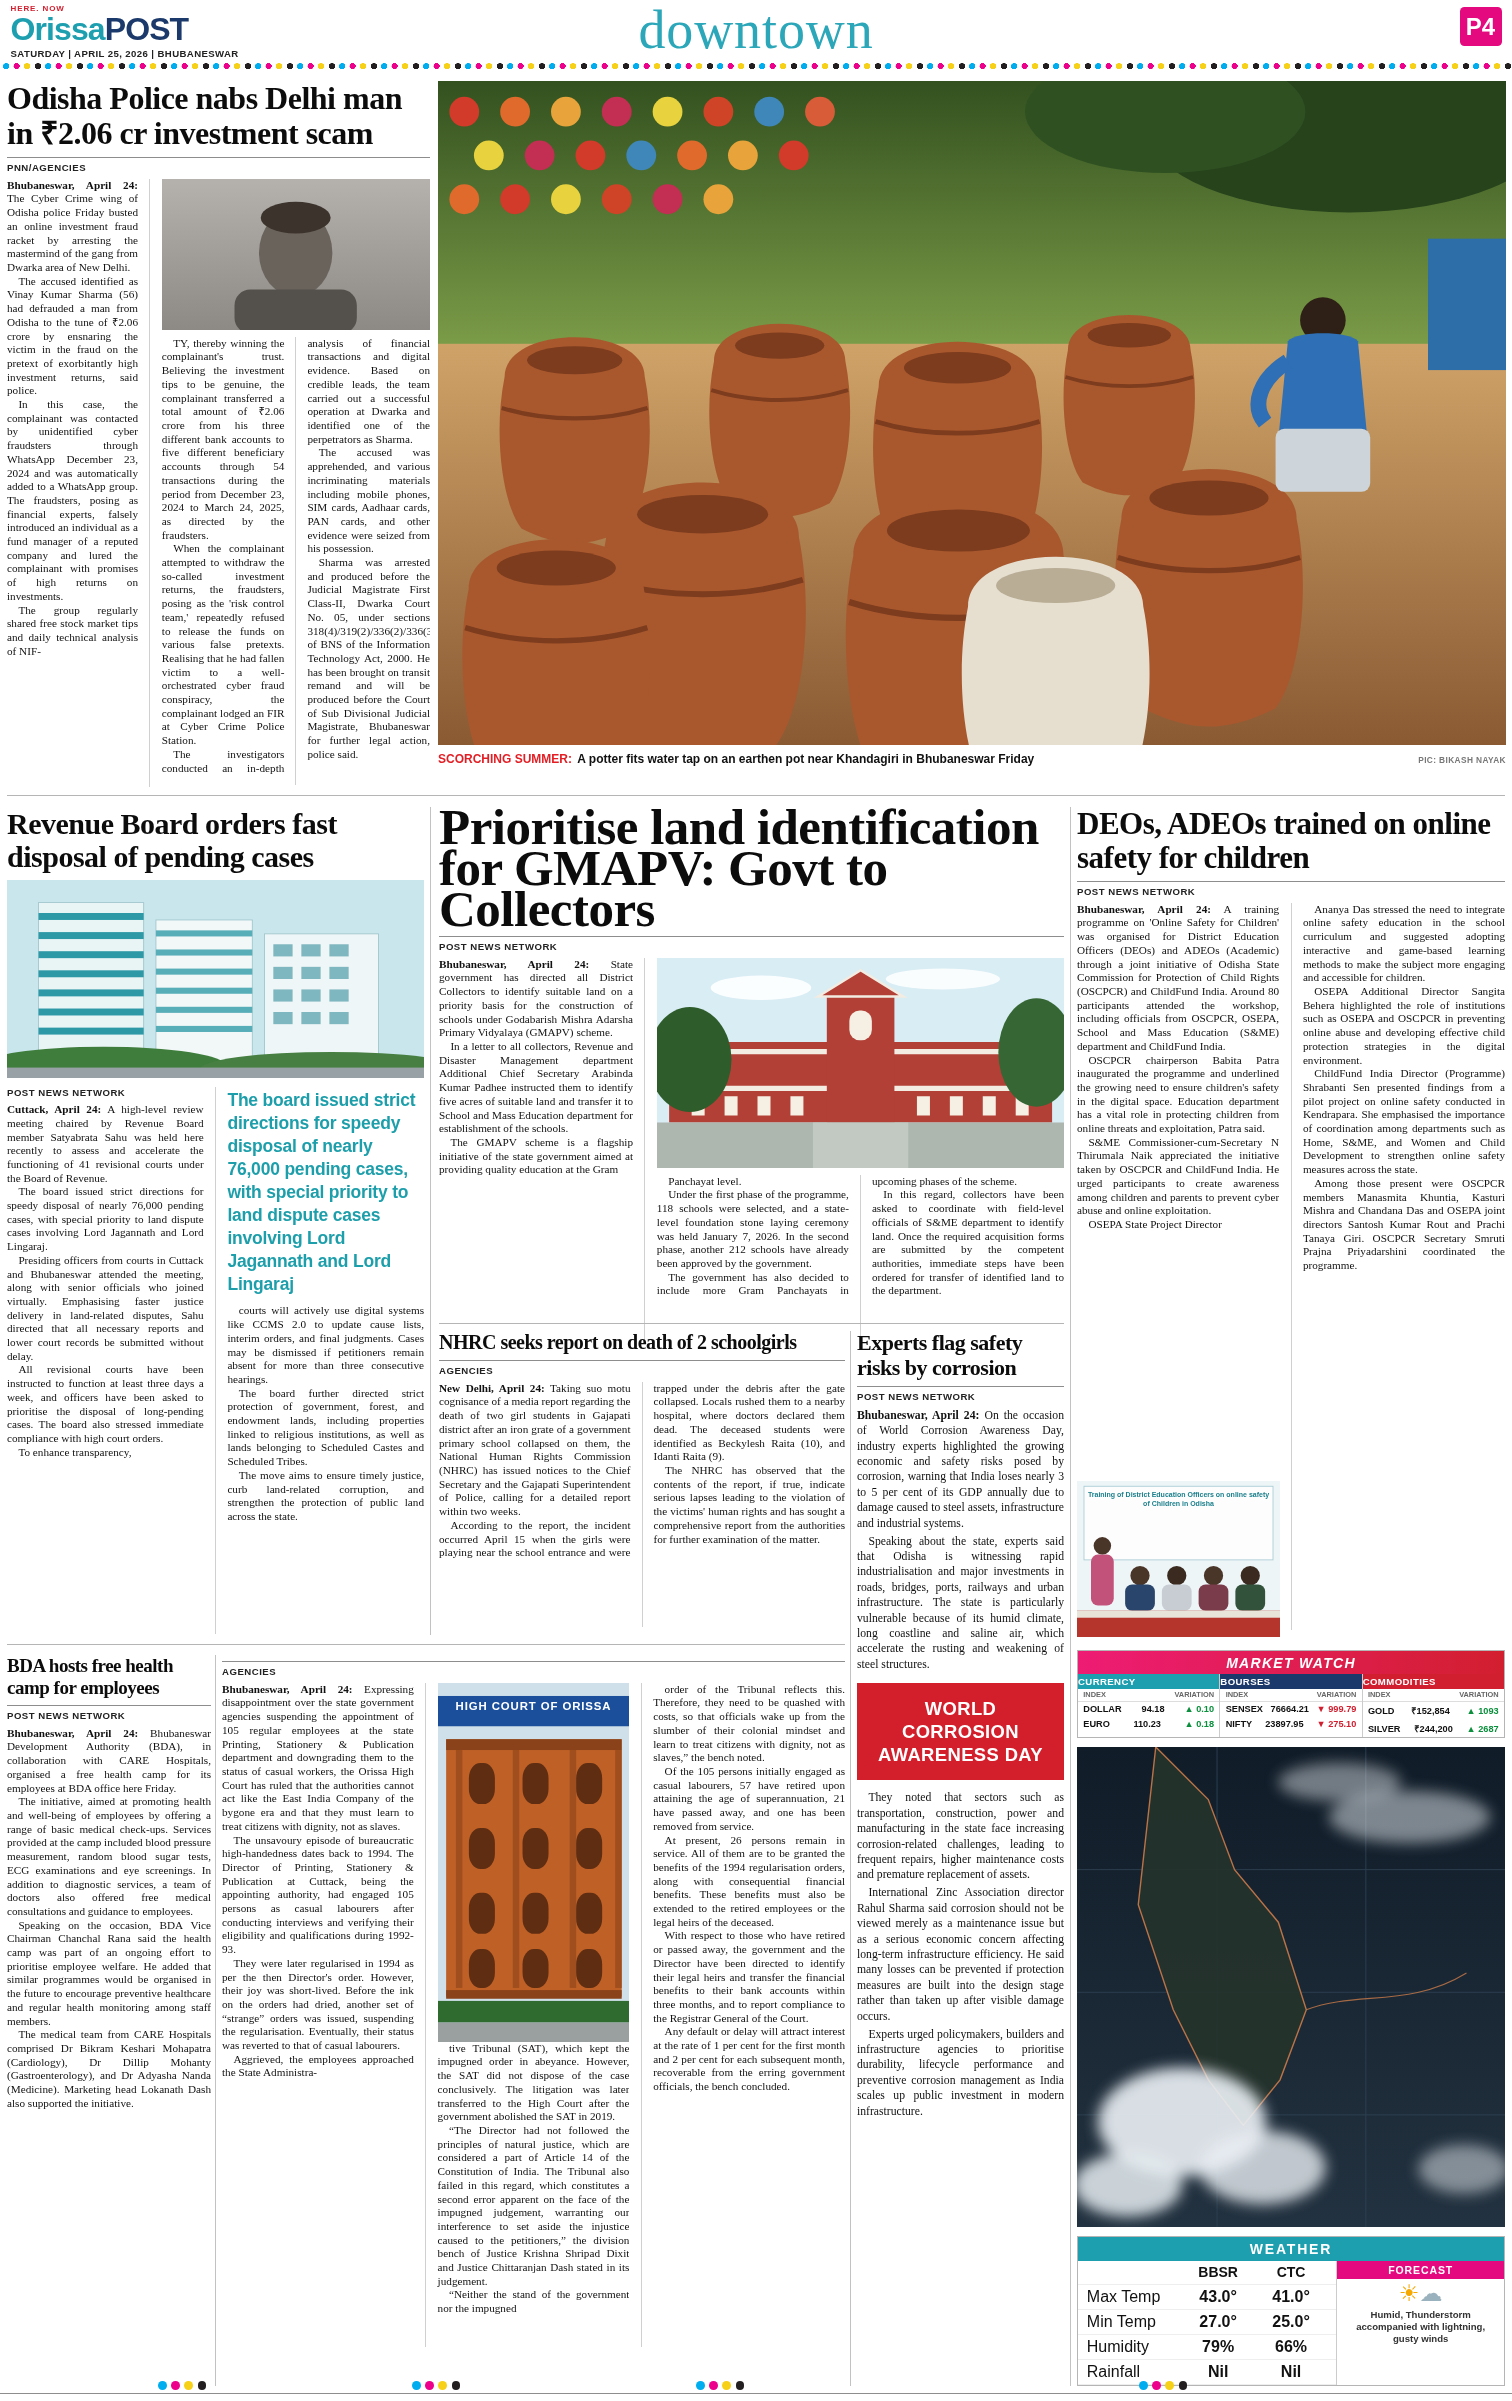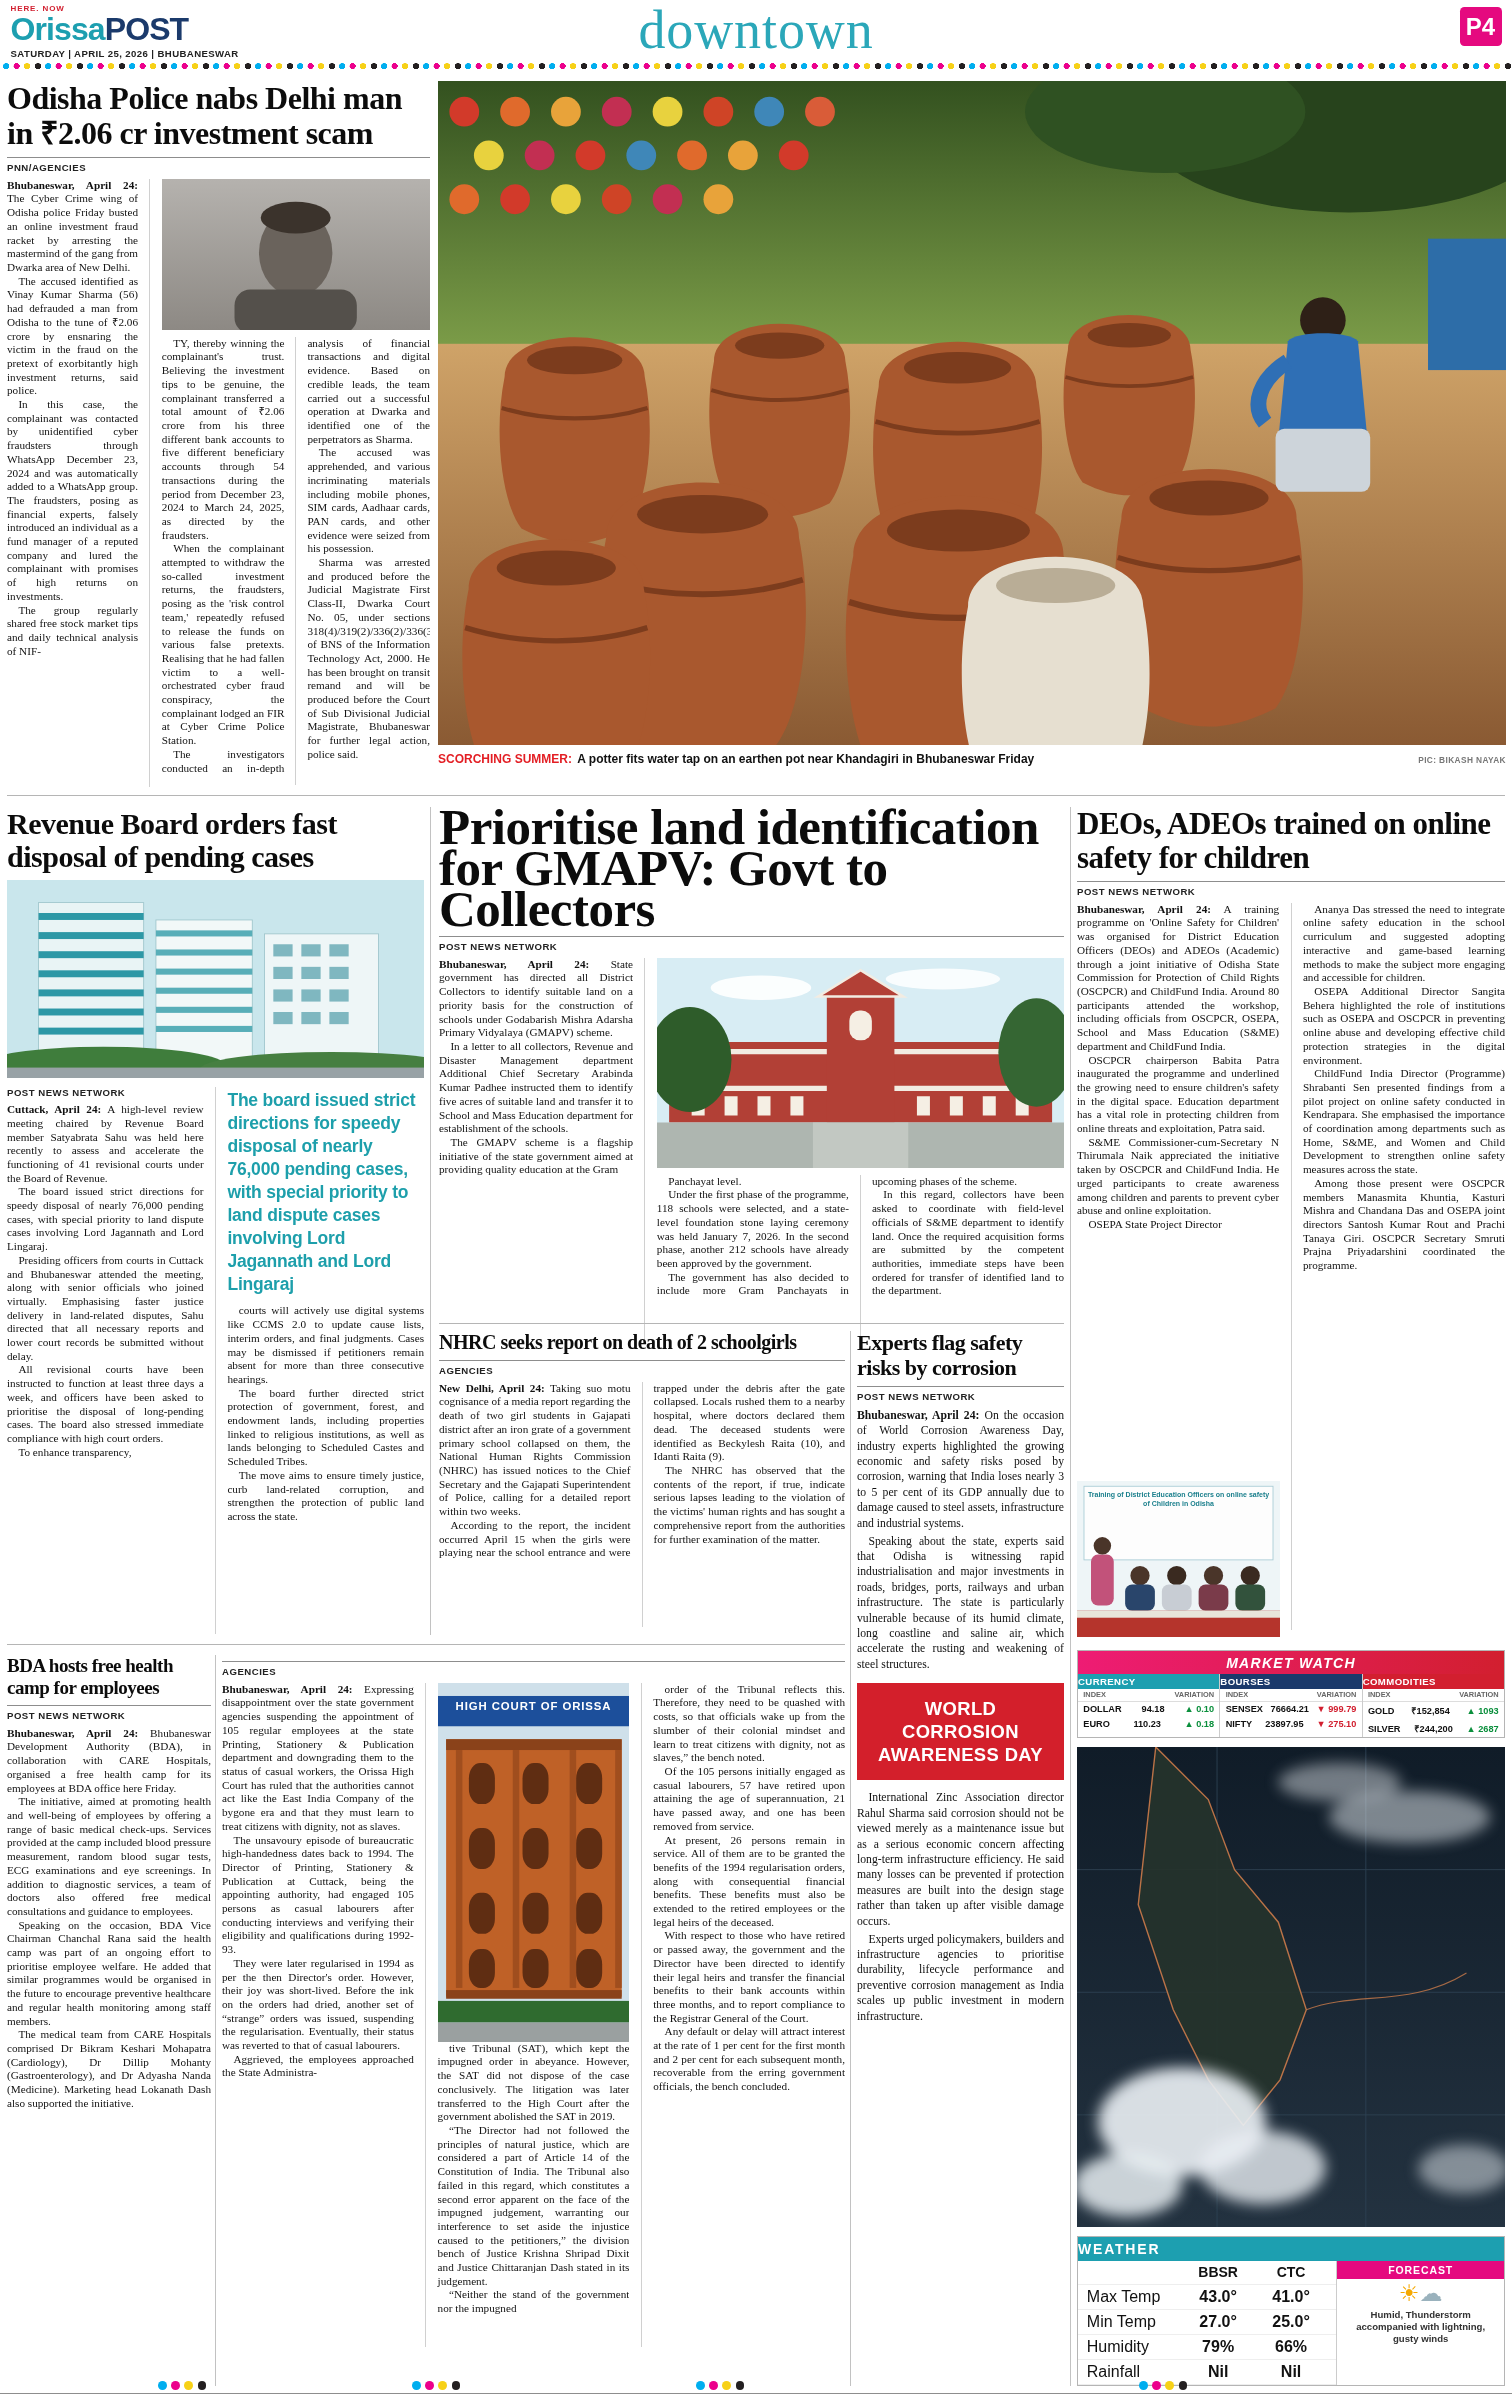--- a/index.html
+++ b/index.html
@@ -63,21 +63,21 @@
 .mw-col-head{color:#fff;font-weight:bold;font-size:9.6px;text-align:left;padding:1.8px 0;letter-spacing:0.4px}
 .mw-col:nth-child(1) .mw-col-head{background:#1d9fb0}
 .mw-col:nth-child(2) .mw-col-head{background:#1b3a6b}
 .mw-col:nth-child(3) .mw-col-head{background:#d21f2f}
 .mw-sub{display:flex;justify-content:space-between;font-weight:bold;font-size:7.4px;color:#666;padding:1.8px 5.3px;border-bottom:0.9px solid #ddd}
 .mw-row{display:flex;justify-content:space-between;align-items:baseline;font-weight:bold;font-size:9.2px;padding:2.2px 5.3px;gap:3.5px}
 .mw-chg[data-trend="up"]{color:#0a8f3c}
 .mw-chg[data-trend="down"]{color:#d21f2f}
 
 .wx{border:0.9px solid #b5b5b5;background:#fff;font-family:"Liberation Sans",sans-serif}
-.wx-head{background:#1d9fb0;color:#fff;font-weight:bold;font-size:14px;text-align:left;padding:4.4px 0;letter-spacing:1.8px}
+.wx-head{background:#1d9fb0;color:#fff;font-weight:bold;font-size:14px;text-align:center;padding:4.4px 0;letter-spacing:1.8px}
 .wx-body{display:flex}
 .wx-table{flex:1.55;border-right:0.9px solid #ccc}
 .wx-r{display:grid;grid-template-columns:1.3fr 1fr 1fr;padding:3.1px 8.8px;font-size:16px;border-bottom:0.9px solid #eee;align-items:center}
 .wx-r b{text-align:center}
 .wx-hr{font-weight:bold;font-size:14px}
 .wx-fc{flex:1}
 .fc-head{background:#e5097f;color:#fff;font-weight:bold;font-size:10.5px;text-align:center;padding:2.6px 0;letter-spacing:0.9px}
 .fc-ico{text-align:center;font-size:23px;padding:1.8px 0}
 .fc-ico .sun{color:#f5a800}
 .fc-ico .cld{color:#9ab2bd}
@@ -344,20 +344,21 @@
 
   <section class="abs exp" style="left:857px;top:1331px;width:207px;height:1055px;overflow:hidden">
     <h1 class="hl h25">Experts flag safety risks by corrosion</h1>
     <span class="byline">POST NEWS NETWORK</span>
     <p class="para lead"><b class="dateline">Bhubaneswar, April 24:</b> <span>On the occasion of World Corrosion Awareness Day, industry experts highlighted the growing economic and safety risks posed by corrosion, warning that India loses nearly 3 to 5 per cent of its GDP annually due to damage caused to steel assets, infrastructure and industrial systems.</span></p>
     <div>
         <p class="para">Speaking about the state, experts said that Odisha is witnessing rapid industrialisation and major investments in roads, bridges, ports, railways and urban infrastructure. The state is particularly vulnerable because of its humid climate, long coastline and saline air, which accelerate the rusting and weakening of steel structures.</p>
       </div>
     <div class="corrosion-box">WORLD CORROSION AWARENESS DAY</div>
     <div>
+        <p class="para">They noted that sectors such as transportation, construction, power and manufacturing in the state face increasing corrosion-related challenges, leading to frequent repairs, higher maintenance costs and premature replacement of assets.</p>
         <p class="para">International Zinc Association director Rahul Sharma said corrosion should not be viewed merely as a maintenance issue but as a serious economic concern affecting long-term infrastructure efficiency. He said many losses can be prevented if protection measures are built into the design stage rather than taken up after visible damage occurs.</p>
         <p class="para">Experts urged policymakers, builders and infrastructure agencies to prioritise durability, lifecycle performance and preventive corrosion management as India scales up public investment in modern infrastructure.</p>
       </div>
   </section>
 
   <div class="vrule" style="left:1070px;top:807px;height:1579px"></div>
 
   <section class="abs" style="left:1077px;top:807px;width:428px;height:830px">
     <h1 class="hl h36">DEOs, ADEOs trained on online safety for children</h1>
     <span class="byline">POST NEWS NETWORK</span>

